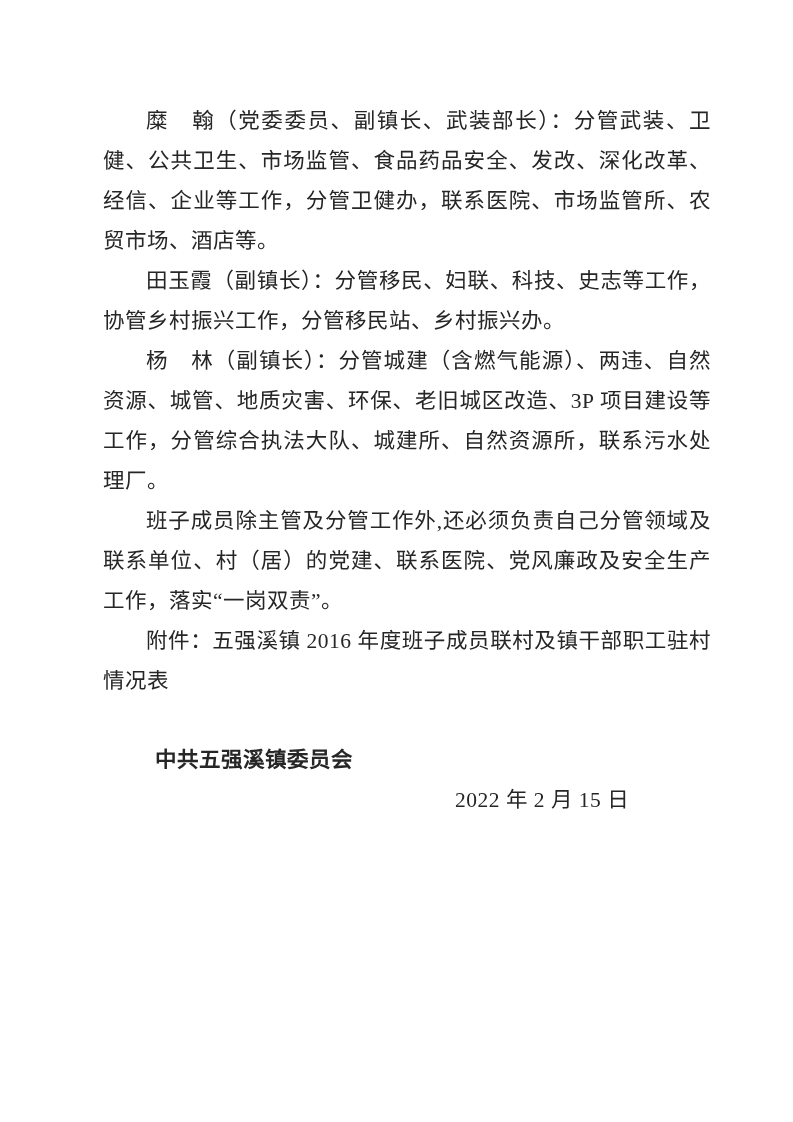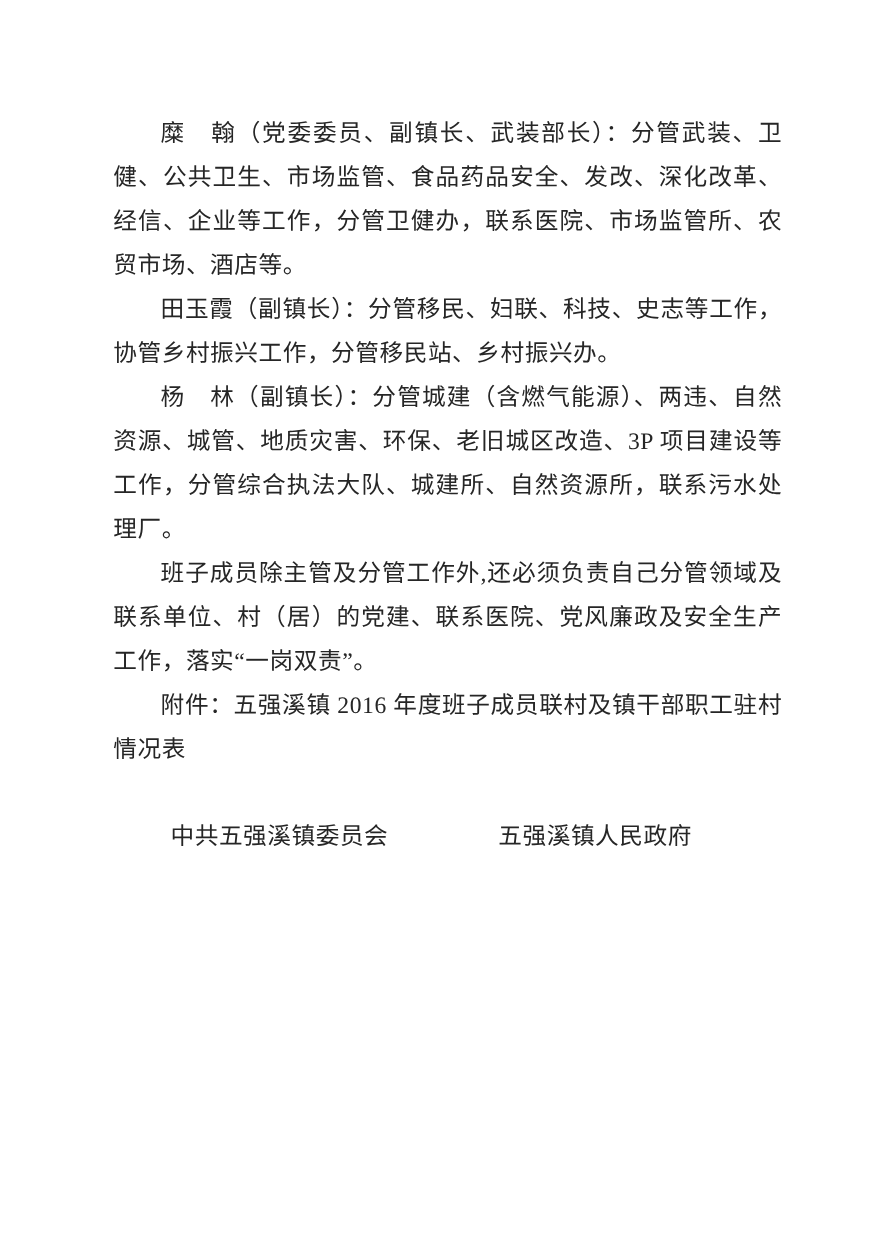--- a/index.html
+++ b/index.html
@@ -32,33 +32,33 @@
     letter-spacing: 0.5px;
     word-break: break-all;
   }
   .sig {
     position: absolute;
     font-size: 21.5px;
     line-height: 40px;
     letter-spacing: 0.5px;
     white-space: nowrap;
   }
-  .sig-left  { left: 155px; top: 740px; }
+  .sig-left  { left: 155px; top: 740px; font-weight: bold; }
   .sig-right { left: 453px; top: 740px; }
   .sig-date  { left: 455px; top: 780px; }
 </style>
 </head>
 <body>
 
 <div class="page">
   <div class="content">
     <p class="para">糜　翰（党委委员、副镇长、武装部长）：分管武装、卫健、公共卫生、市场监管、食品药品安全、发改、深化改革、经信、企业等工作，分管卫健办，联系医院、市场监管所、农贸市场、酒店等。</p>
     <p class="para">田玉霞（副镇长）：分管移民、妇联、科技、史志等工作，协管乡村振兴工作，分管移民站、乡村振兴办。</p>
     <p class="para">杨　林（副镇长）：分管城建（含燃气能源）、两违、自然资源、城管、地质灾害、环保、老旧城区改造、3P 项目建设等工作，分管综合执法大队、城建所、自然资源所，联系污水处理厂。</p>
     <p class="para">班子成员除主管及分管工作外,还必须负责自己分管领域及联系单位、村（居）的党建、联系医院、党风廉政及安全生产工作，落实“一岗双责”。</p>
     <p class="para">附件：五强溪镇 2016 年度班子成员联村及镇干部职工驻村情况表</p>
   </div>
 
   <div class="sig sig-left">中共五强溪镇委员会</div>
 
-  <div class="sig sig-right">五强溪镇人民政府</div>
 
+  <div class="sig sig-date">2022 年 2 月 15 日</div>
 </div>
 
 </body></html>

